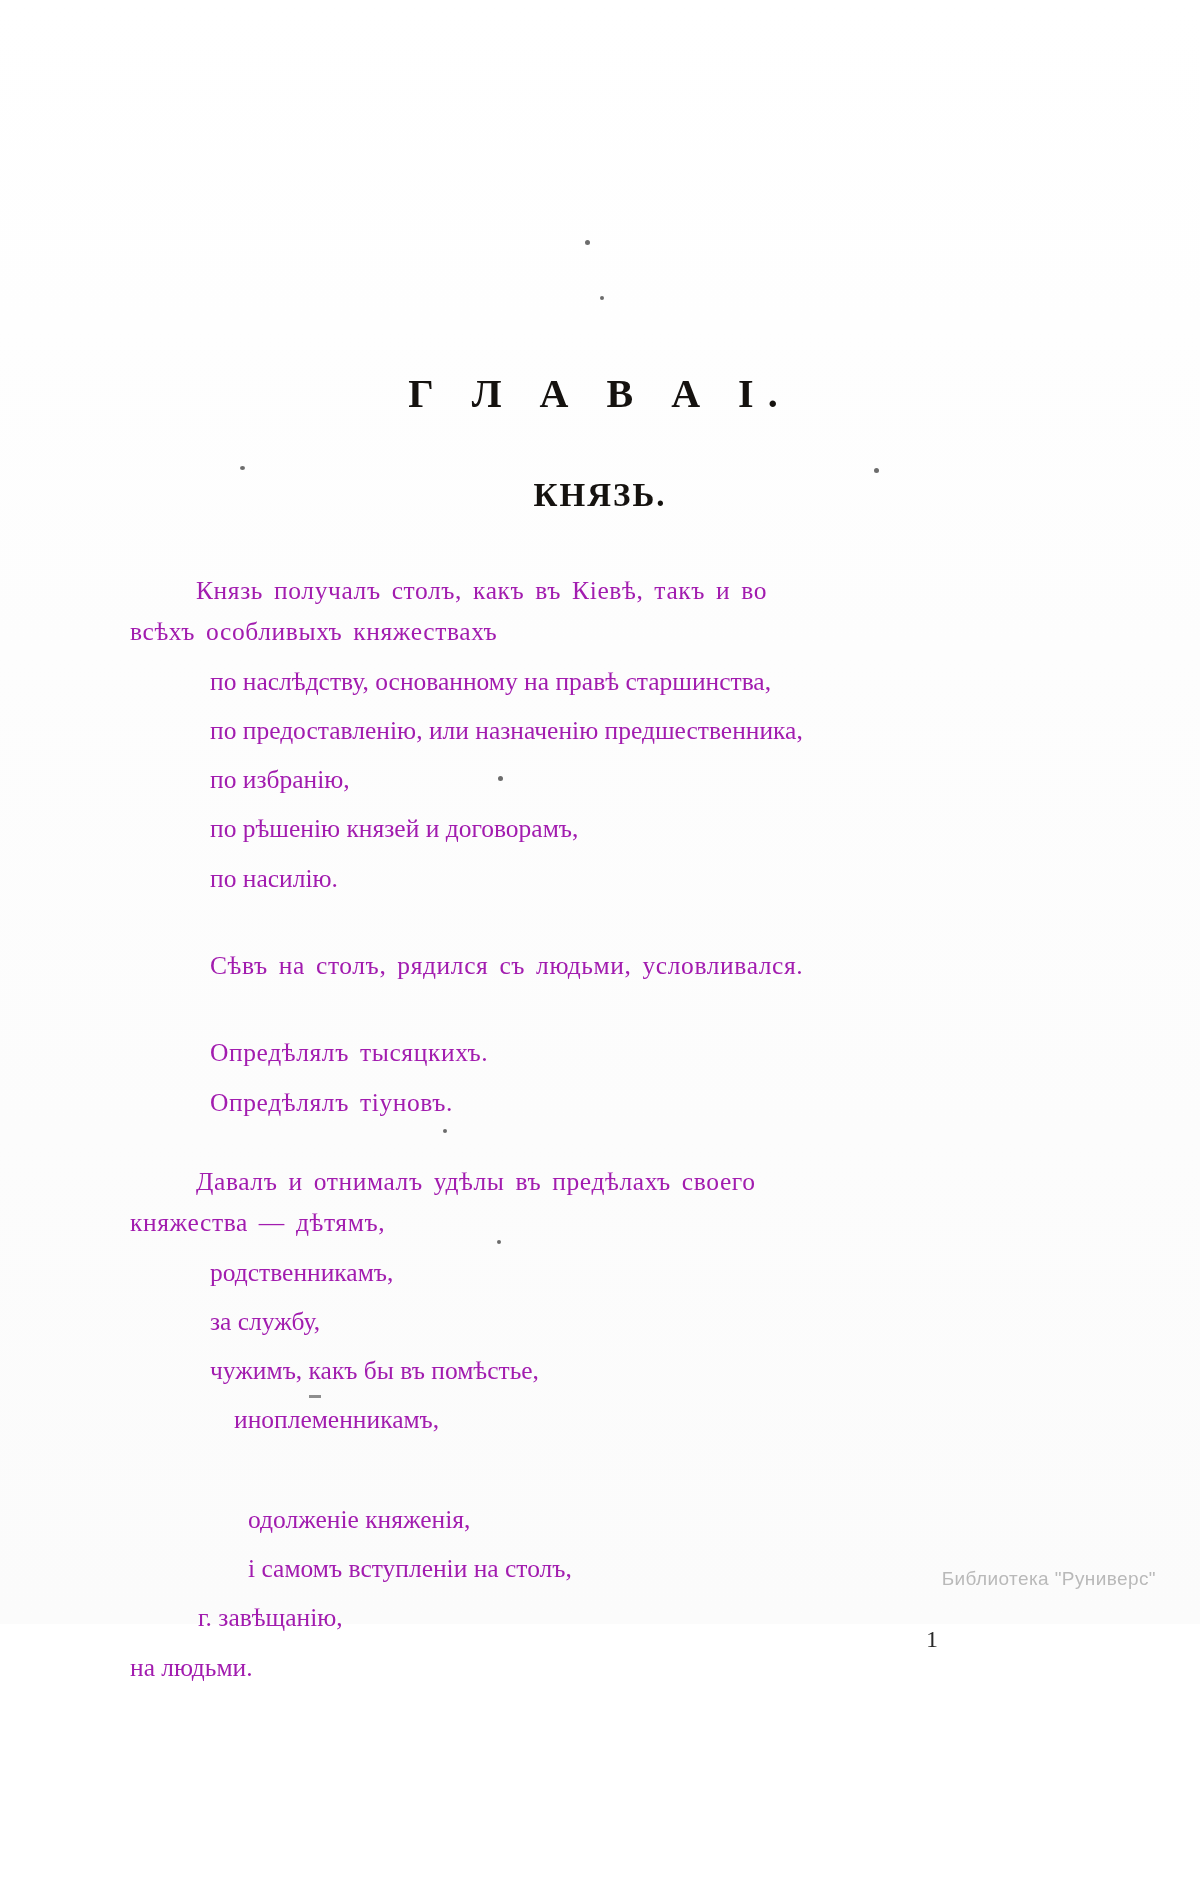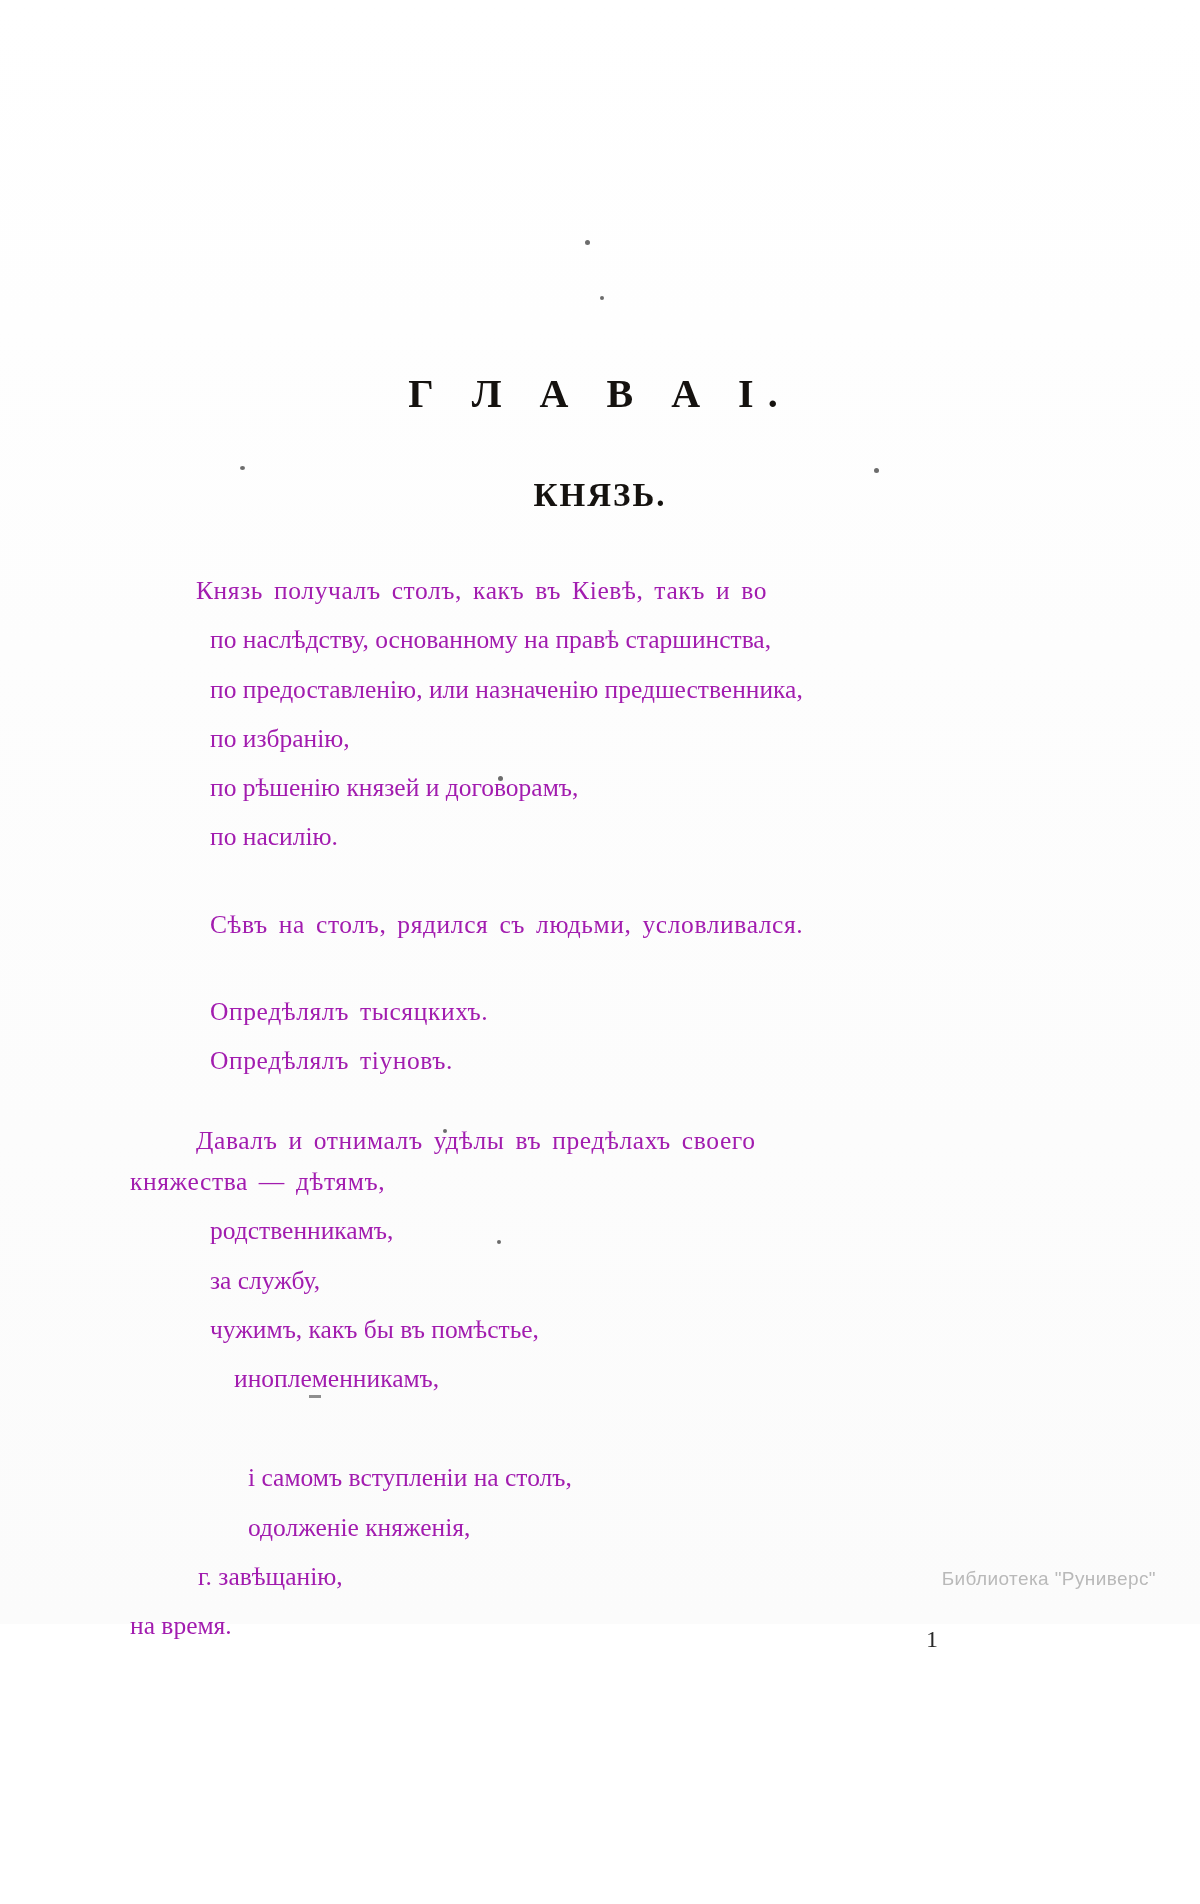--- a/index.html
+++ b/index.html
@@ -139,20 +139,21 @@
 
   <div class="content">
 
     <h1 class="chapter-title">Г Л А В А  I.</h1>
 
     <h2 class="section-title">КНЯЗЬ.</h2>
 
     <div class="body-text">
 
       <p class="para indent-first spec-wide">Князь получалъ столъ, какъ въ Кіевѣ, такъ и во</p>
+      <p class="para spec-wide">всѣхъ особливыхъ  княжествахъ</p>
 
       <p class="list-line">по наслѣдству, основанному на правѣ старшинства,</p>
       <p class="list-line">по предоставленію, или назначенію предшественника,</p>
       <p class="list-line">по избранію,</p>
       <p class="list-line">по рѣшенію князей и договорамъ,</p>
       <p class="list-line">по насилію.</p>
 
       <div class="gap-md"></div>
 
       <p class="list-line spec-wide">Сѣвъ на столъ,  рядился съ людьми,  условливался.</p>
@@ -167,24 +168,24 @@
       <p class="para indent-first spec-wide">Давалъ и отнималъ удѣлы  въ предѣлахъ своего</p>
       <p class="para spec-wide">княжества — дѣтямъ,</p>
 
       <p class="list-line">родственникамъ,</p>
       <p class="list-line">за службу,</p>
       <p class="list-line">чужимъ, какъ бы въ помѣстье,</p>
       <p class="list-line deep">иноплеменникамъ,</p>
 
       <div class="gap-lg"></div>
 
+      <p class="list-line deeper">одолженіе княженія,</p>
       <p class="list-line deeper">і самомъ вступленіи на столъ,</p>
-      <p class="list-line deeper">одолженіе княженія,</p>
       <p class="list-line shallow">г.   завѣщанію,</p>
-      <p class="para">на время.</p>
+      <p class="para">на людьми.</p>
 
     </div>
   </div>
 
   <div class="page-number">1</div>
 
   <div class="footer-watermark">Библиотека "Руниверс"</div>
 </div>
 
 </body></html>

